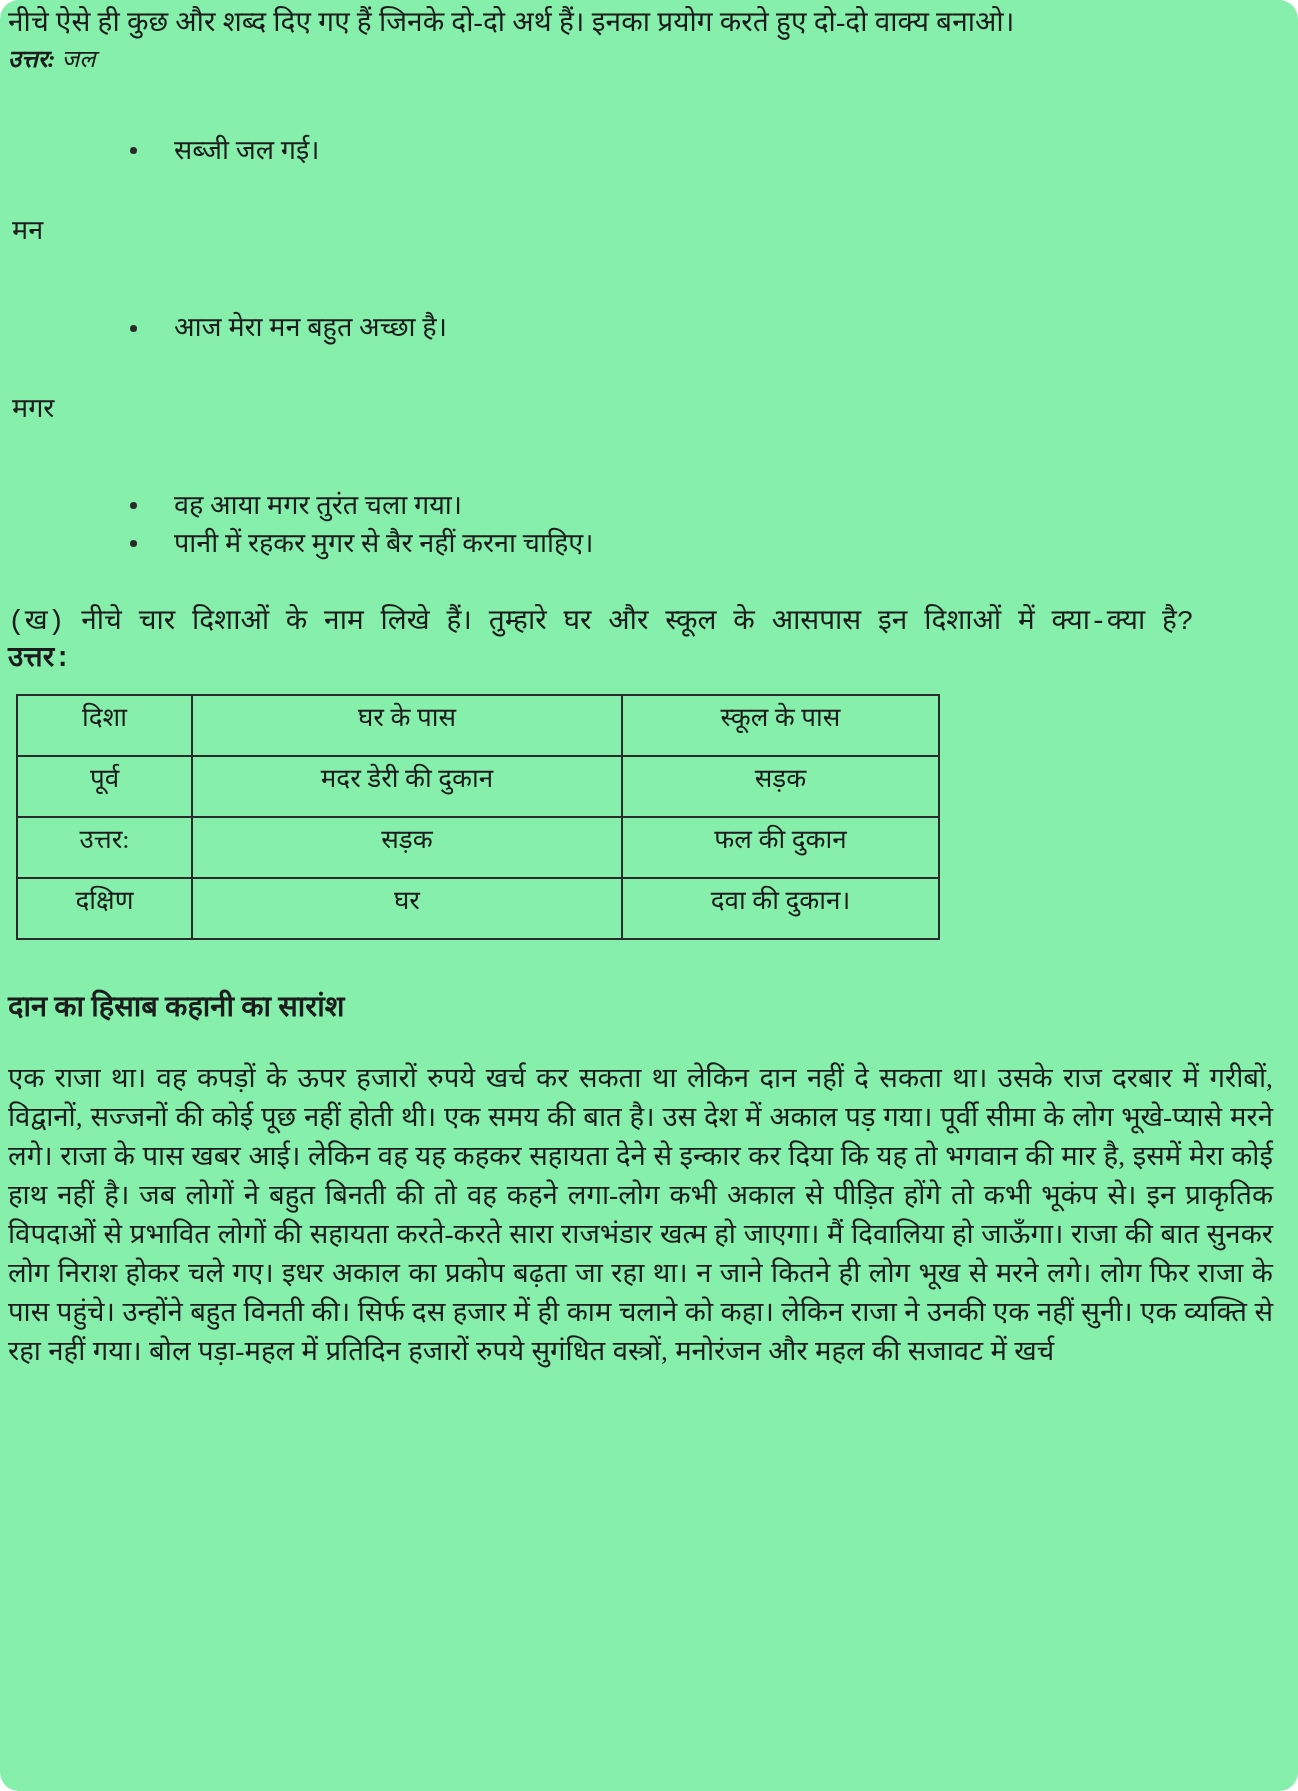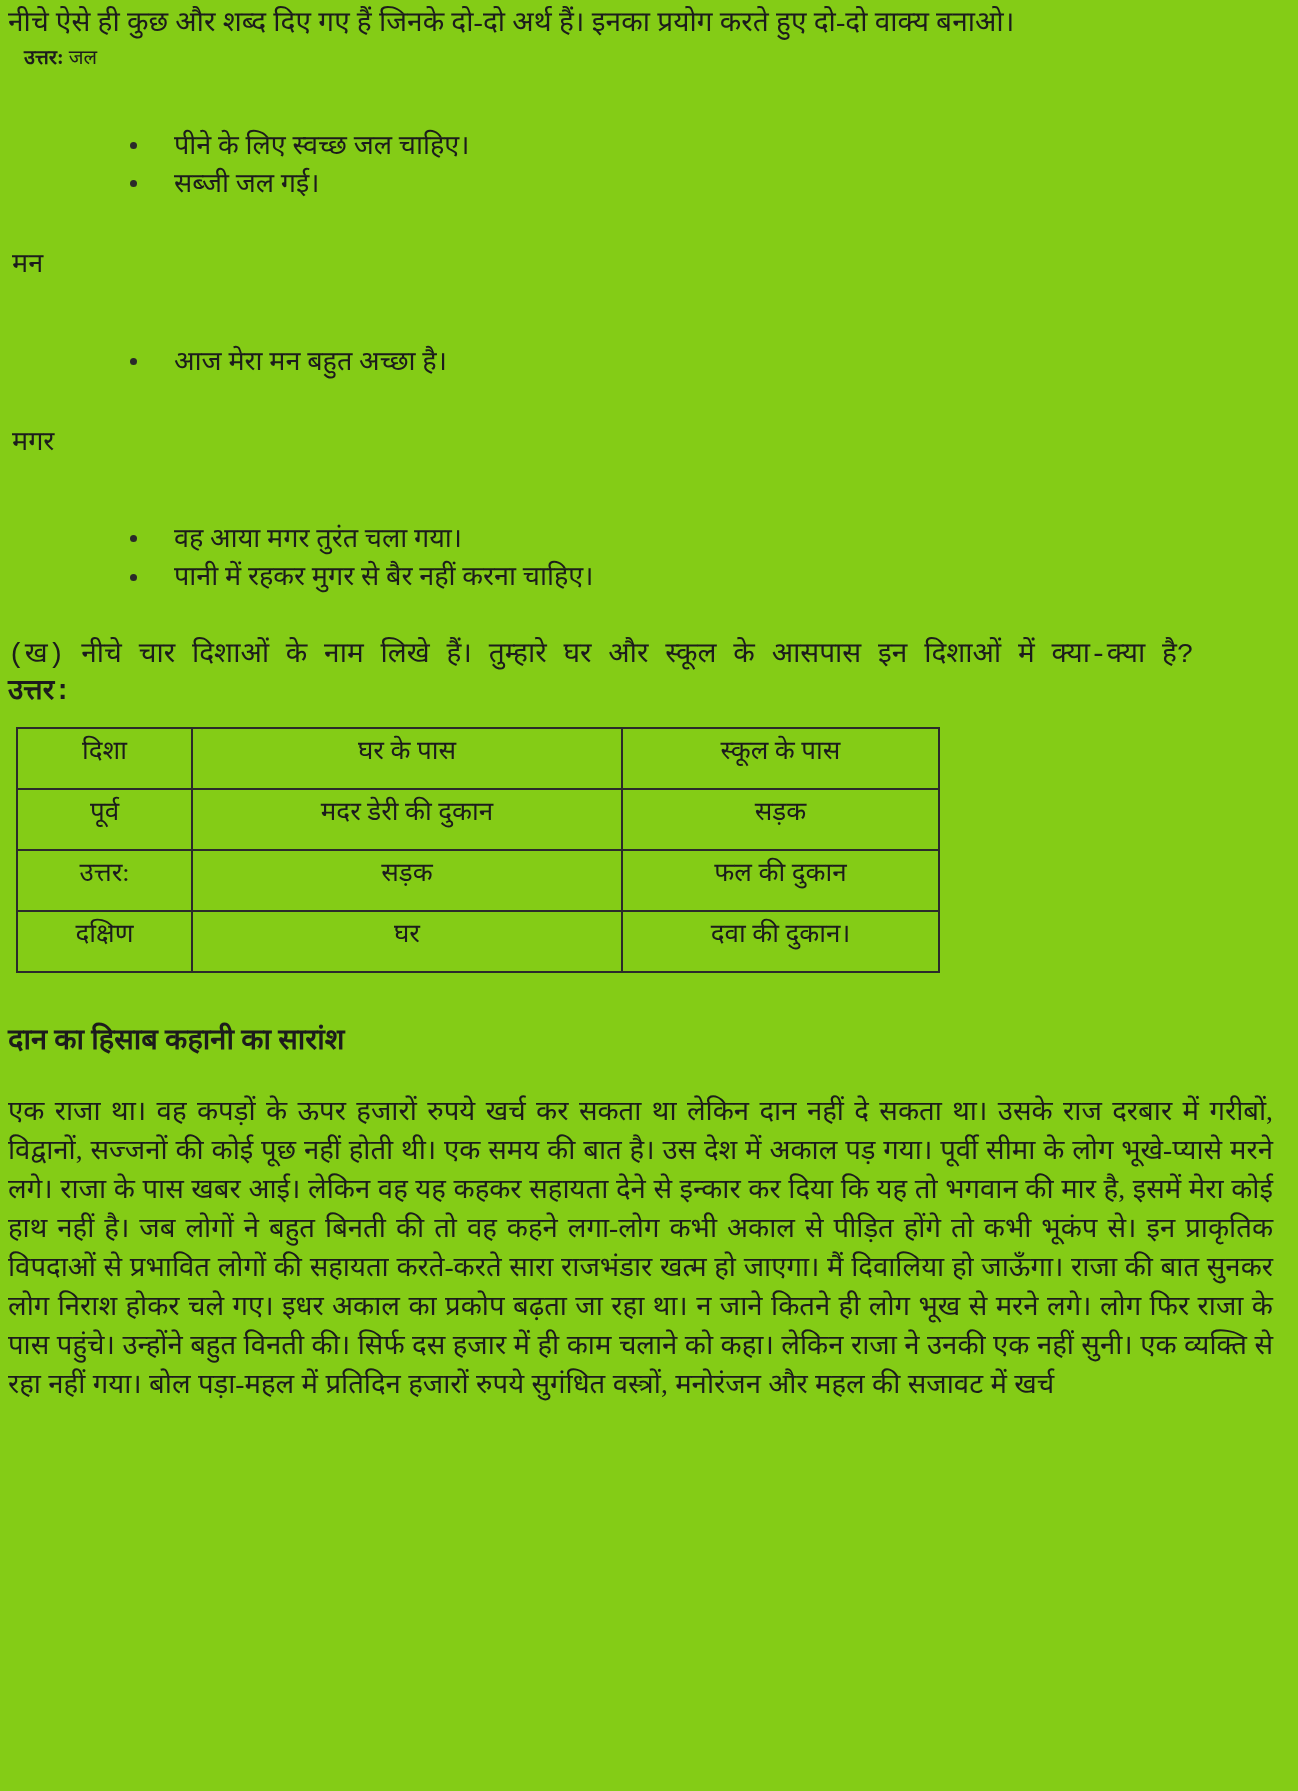--- a/index.html
+++ b/index.html
@@ -13,36 +13,38 @@
     min-height: 1791px;
     font-family: "Liberation Serif", "DejaVu Serif", serif;
     color: #1c1c1c;
     -webkit-font-smoothing: antialiased;
   }
   .page {
     width: 1298px;
     min-height: 1791px;
     box-sizing: border-box;
     padding: 4px 12px 0 8px;
-    background: #84cc16;
+    background: #86efac;
     position: relative;
+    border-radius: 19px;
   }
 
   .q-line {
     font-size: 28px;
     line-height: 1.28;
     letter-spacing: 0.1px;
     margin: 0 0 2px 0;
     white-space: nowrap;
   }
 
   .ans-label-line {
-    font-size: 20px;
+    font-size: 24px;
     line-height: 1.3;
-    margin: 4px 0 0 16px;
+    margin: 4px 0 0 0;
+    font-style: italic;
   }
   .ans-label {
     font-weight: bold;
   }
 
   .word-head {
     font-size: 27px;
     line-height: 1.3;
     margin: 4px;
   }
@@ -125,21 +127,20 @@
   <div class="q-line">नीचे ऐसे ही कुछ और शब्द दिए गए हैं जिनके दो-दो अर्थ हैं। इनका प्रयोग करते हुए दो-दो वाक्य बनाओ।</div>
 
   <div class="ans-label-line">
     <span class="ans-label">उत्तर:</span>
     <span>जल</span>
   </div>
 
   <div class="spacer-lg"></div>
 
   <ul class="sent-list">
-    <li>पीने के लिए स्वच्छ जल चाहिए।</li>
     <li>सब्जी जल गई।</li>
   </ul>
 
   <div class="spacer-md"></div>
 
   <div class="word-head">मन</div>
 
   <div class="spacer-lg"></div>
 
   <ul class="sent-list">

